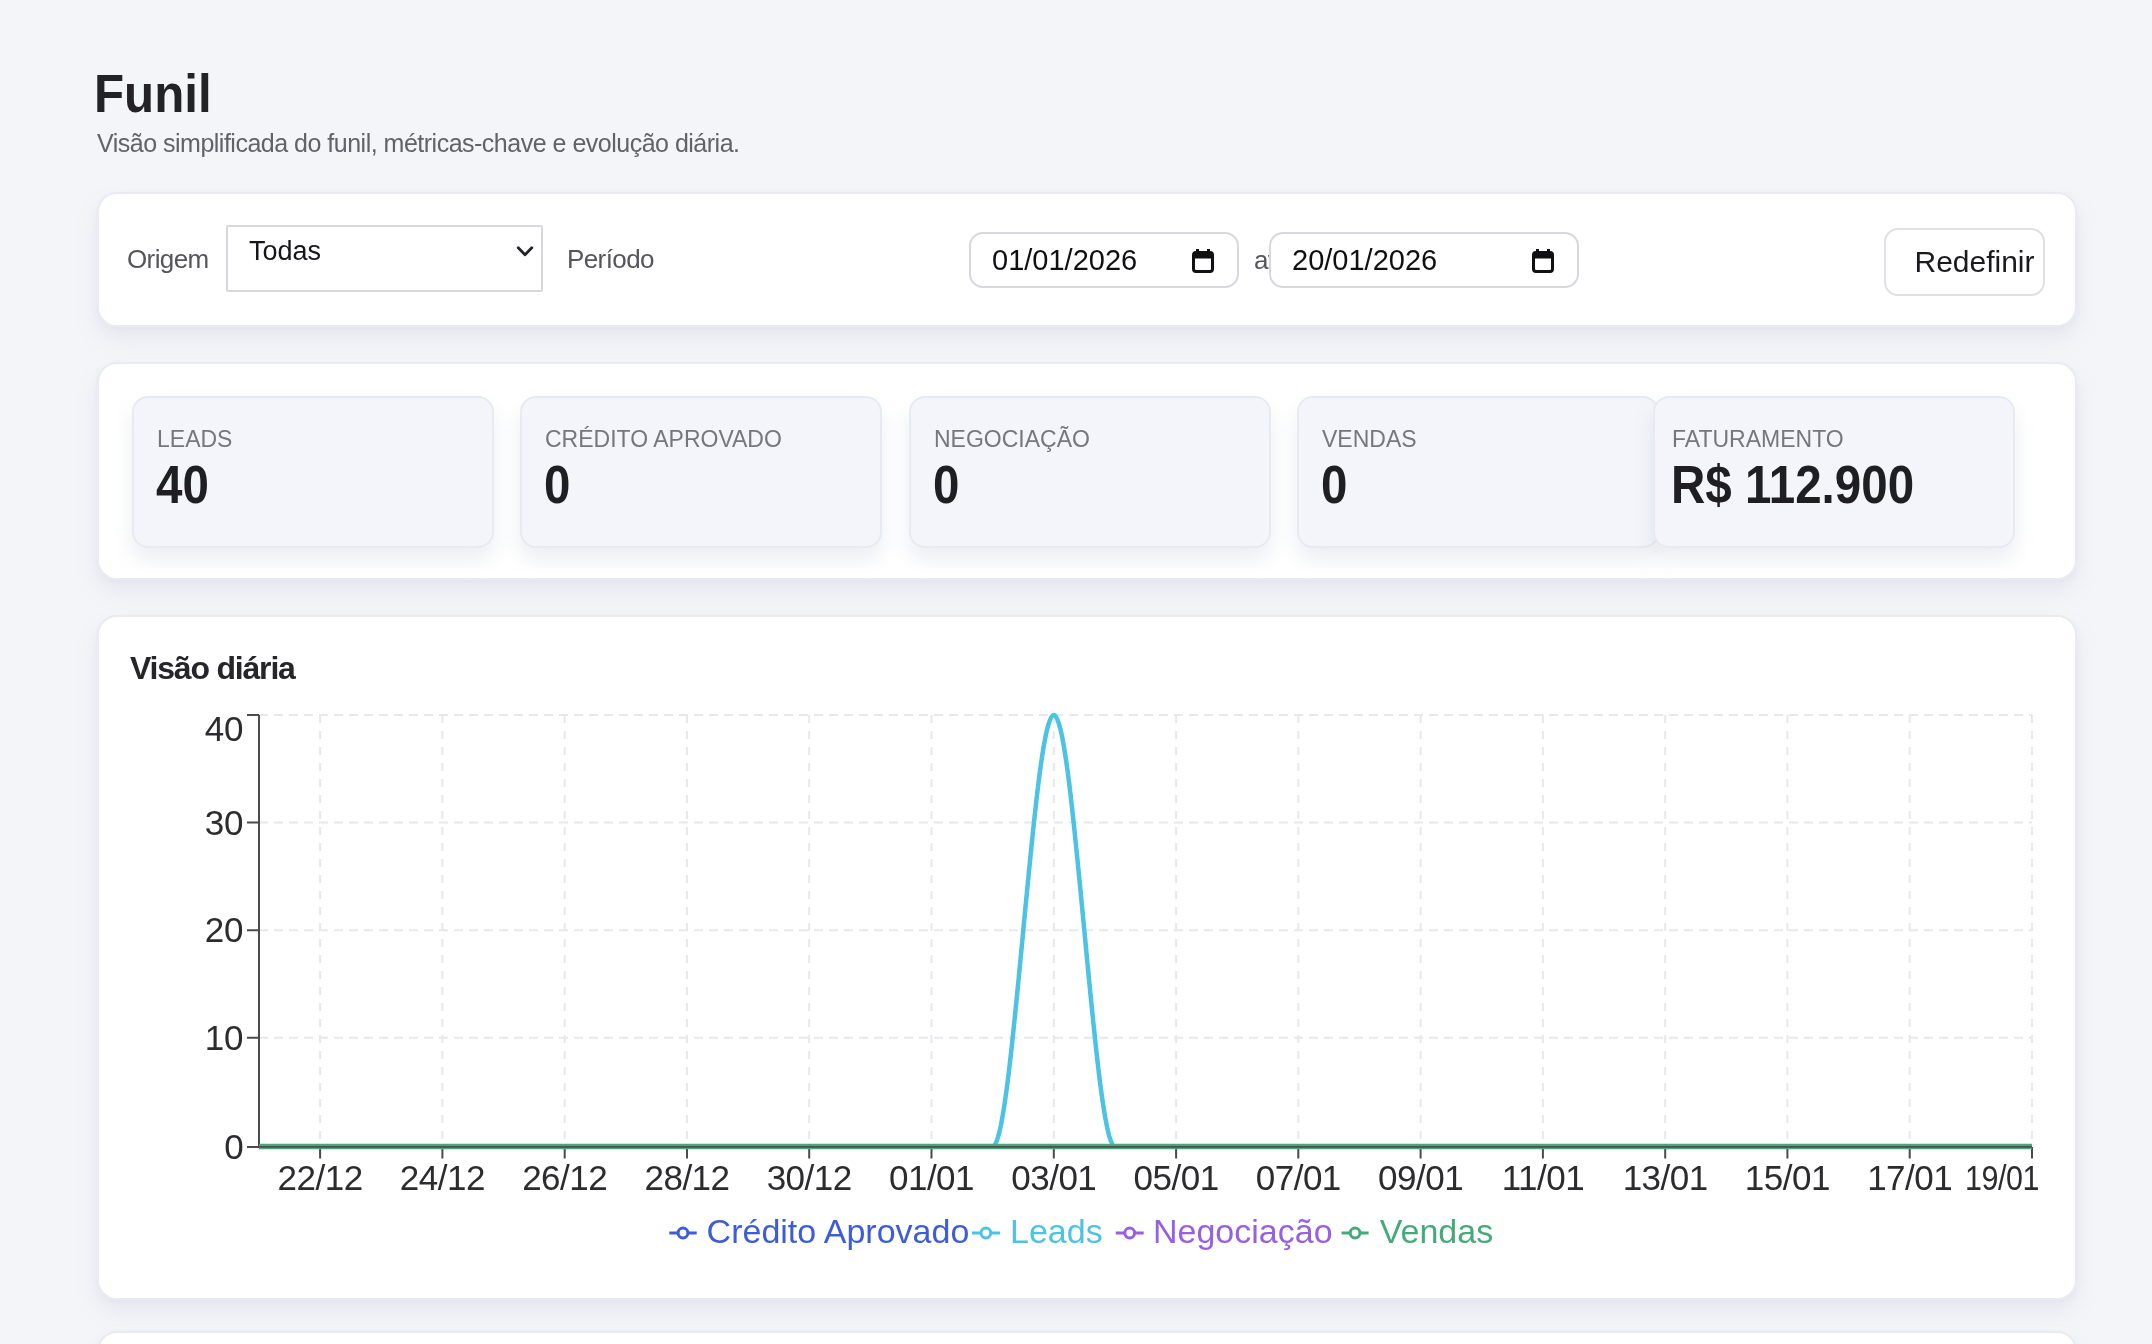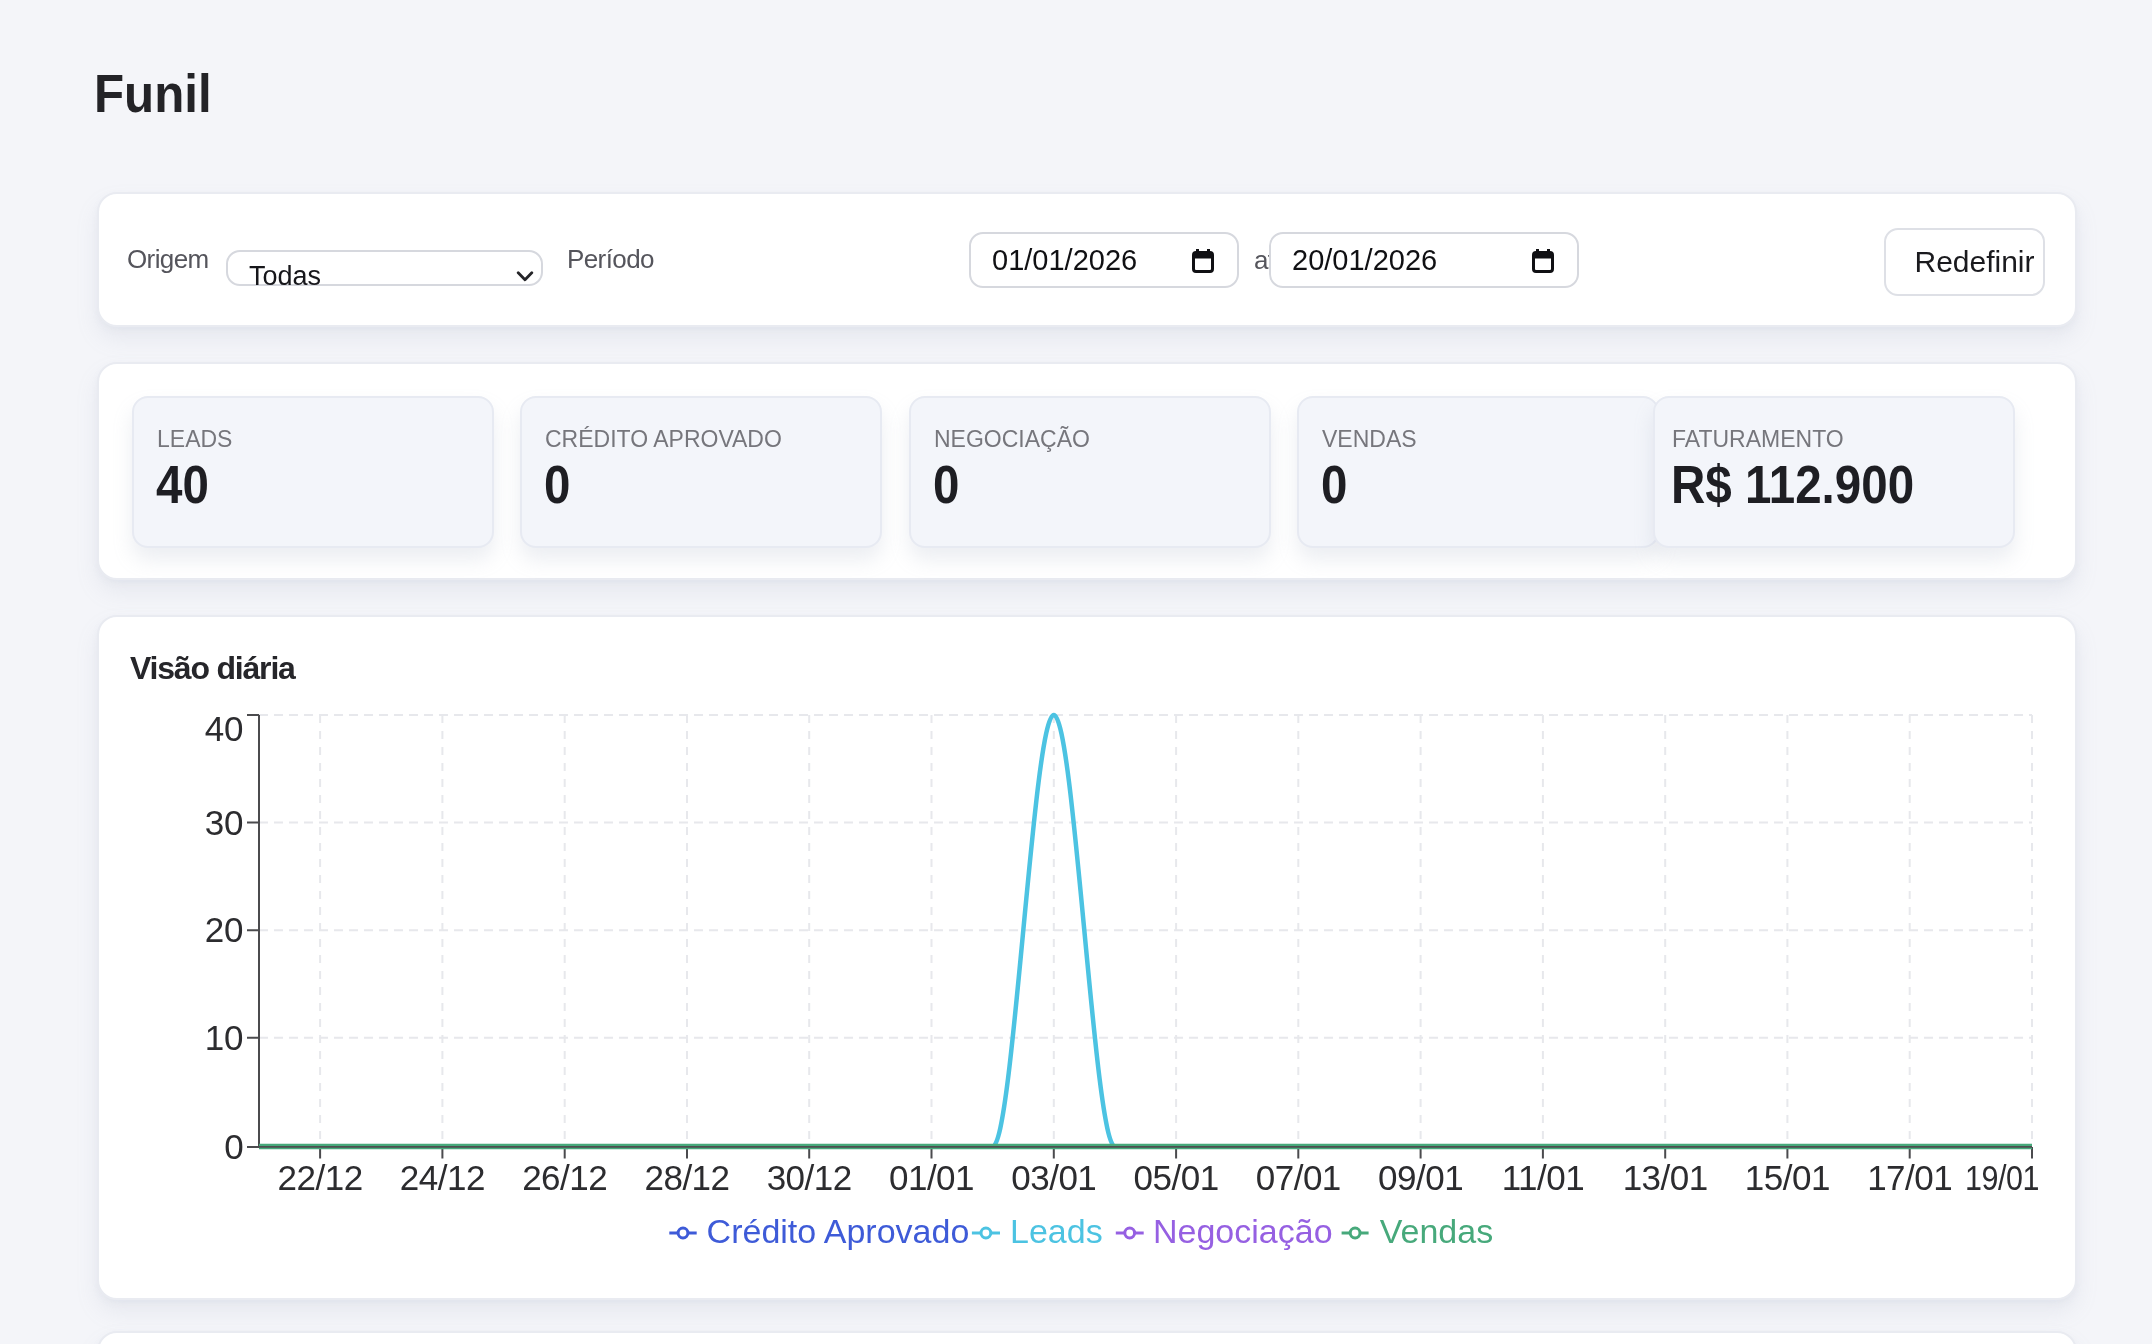--- a/index.html
+++ b/index.html
@@ -7,21 +7,21 @@
   .page{position:relative;width:2152px;height:1344px;overflow:hidden;}
   .card{position:absolute;left:97px;width:1980px;background:#fff;border:2px solid #e9ebf1;border-radius:20px;
         box-shadow:0 12px 22px rgba(148,158,180,.13),0 3px 6px rgba(148,158,180,.07);box-sizing:border-box;}
   .h1{position:absolute;left:94px;top:61px;font-size:53px;font-weight:bold;color:#232327;
       transform:scaleX(.93);transform-origin:0 0;white-space:nowrap;letter-spacing:0;line-height:66px;}
   .sub{position:absolute;left:97px;top:128px;font-size:25px;letter-spacing:-.5px;color:#626269;white-space:nowrap;line-height:30px;}
 
   
   .fcard{top:192px;height:135px;}
   .flabel{position:absolute;font-size:26px;letter-spacing:-.6px;color:#55555c;white-space:nowrap;line-height:26px;top:52px;}
-  .fbox{position:absolute;top:56px;height:36px;border:2px solid #d6d8de;border-radius:14px;background:#fff;
+  .fbox{position:absolute;top:31px;height:67px;border:2px solid #d6d8de;border-radius:2px;background:#fff;
         box-sizing:border-box;}
   .fbox .txt{position:absolute;font-size:27px;color:#17171b;line-height:48px;white-space:nowrap;}
   .dbox{position:absolute;top:38px;height:56px;border:2px solid #d6d8de;border-radius:14px;background:#fff;
         box-sizing:border-box;}
   .dbox .txt{position:absolute;font-size:29px;color:#101013;line-height:52px;white-space:nowrap;}
   .chev{position:absolute;right:7px;top:19px;}
   .cal{position:absolute;right:23px;top:15px;}
   .btn{position:absolute;left:1785px;top:34px;width:161px;height:68px;border:2px solid #dee0e6;border-radius:14px;
        background:#fff;box-sizing:border-box;text-align:center;font-size:30px;color:#1a1a1e;line-height:64px;padding-left:20px;}
 
@@ -37,20 +37,21 @@
   .ccard{top:615px;height:685px;}
   .chartsvg{position:absolute;left:97px;top:615px;}
 
   
   .bcard{top:1331px;height:60px;}
 </style>
 </head>
 <body>
 <div class="page">
   <div class="h1">Funil</div>
+  <div class="sub">Visão simplificada do funil, métricas-chave e evolução diária.</div>
 
   <div class="card fcard">
     <div class="flabel" style="left:28px;">Origem</div>
     <div class="fbox" style="left:127px;width:317px;">
       <div class="txt" style="left:21px;">Todas</div>
       <svg class="chev" width="18" height="11" viewBox="0 0 18 11">
           <path d="M2.2 1.8 L9 8.8 L15.8 1.8" fill="none" stroke="#242428" stroke-width="2.8" stroke-linecap="round" stroke-linejoin="round"></path>
         </svg>
     </div>
     <div class="flabel" style="left:468px;">Período</div>

